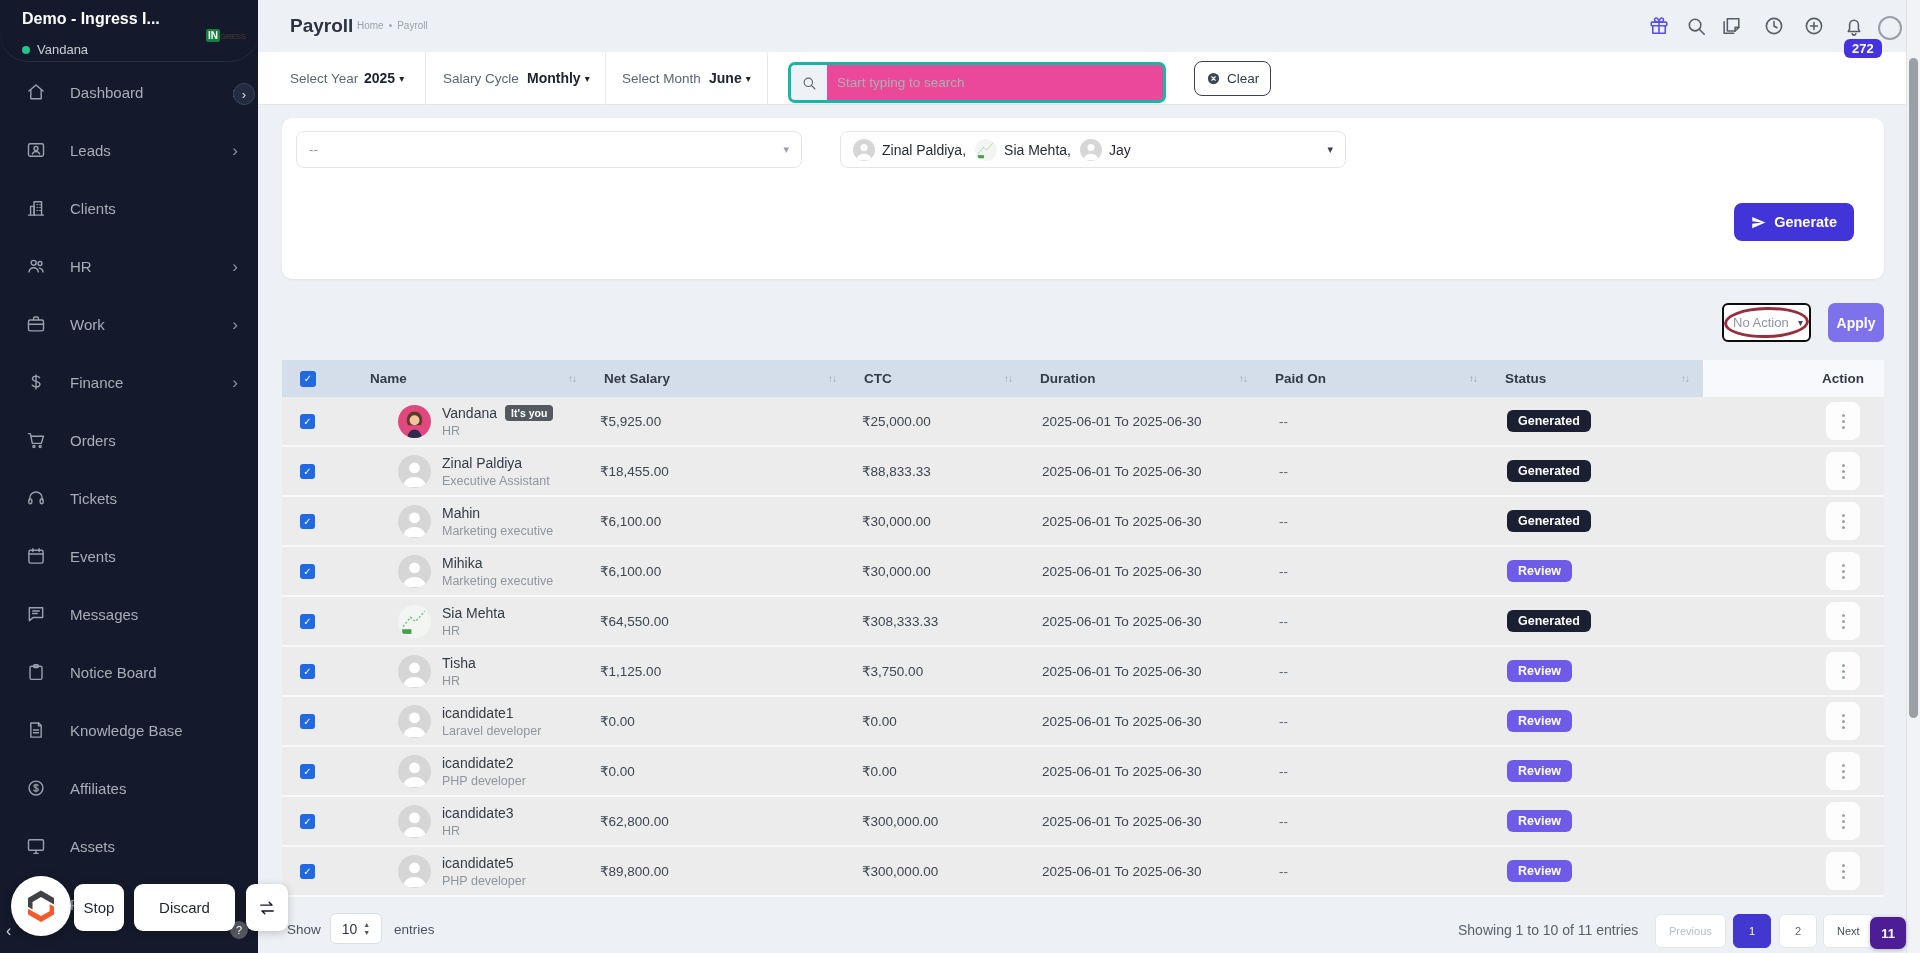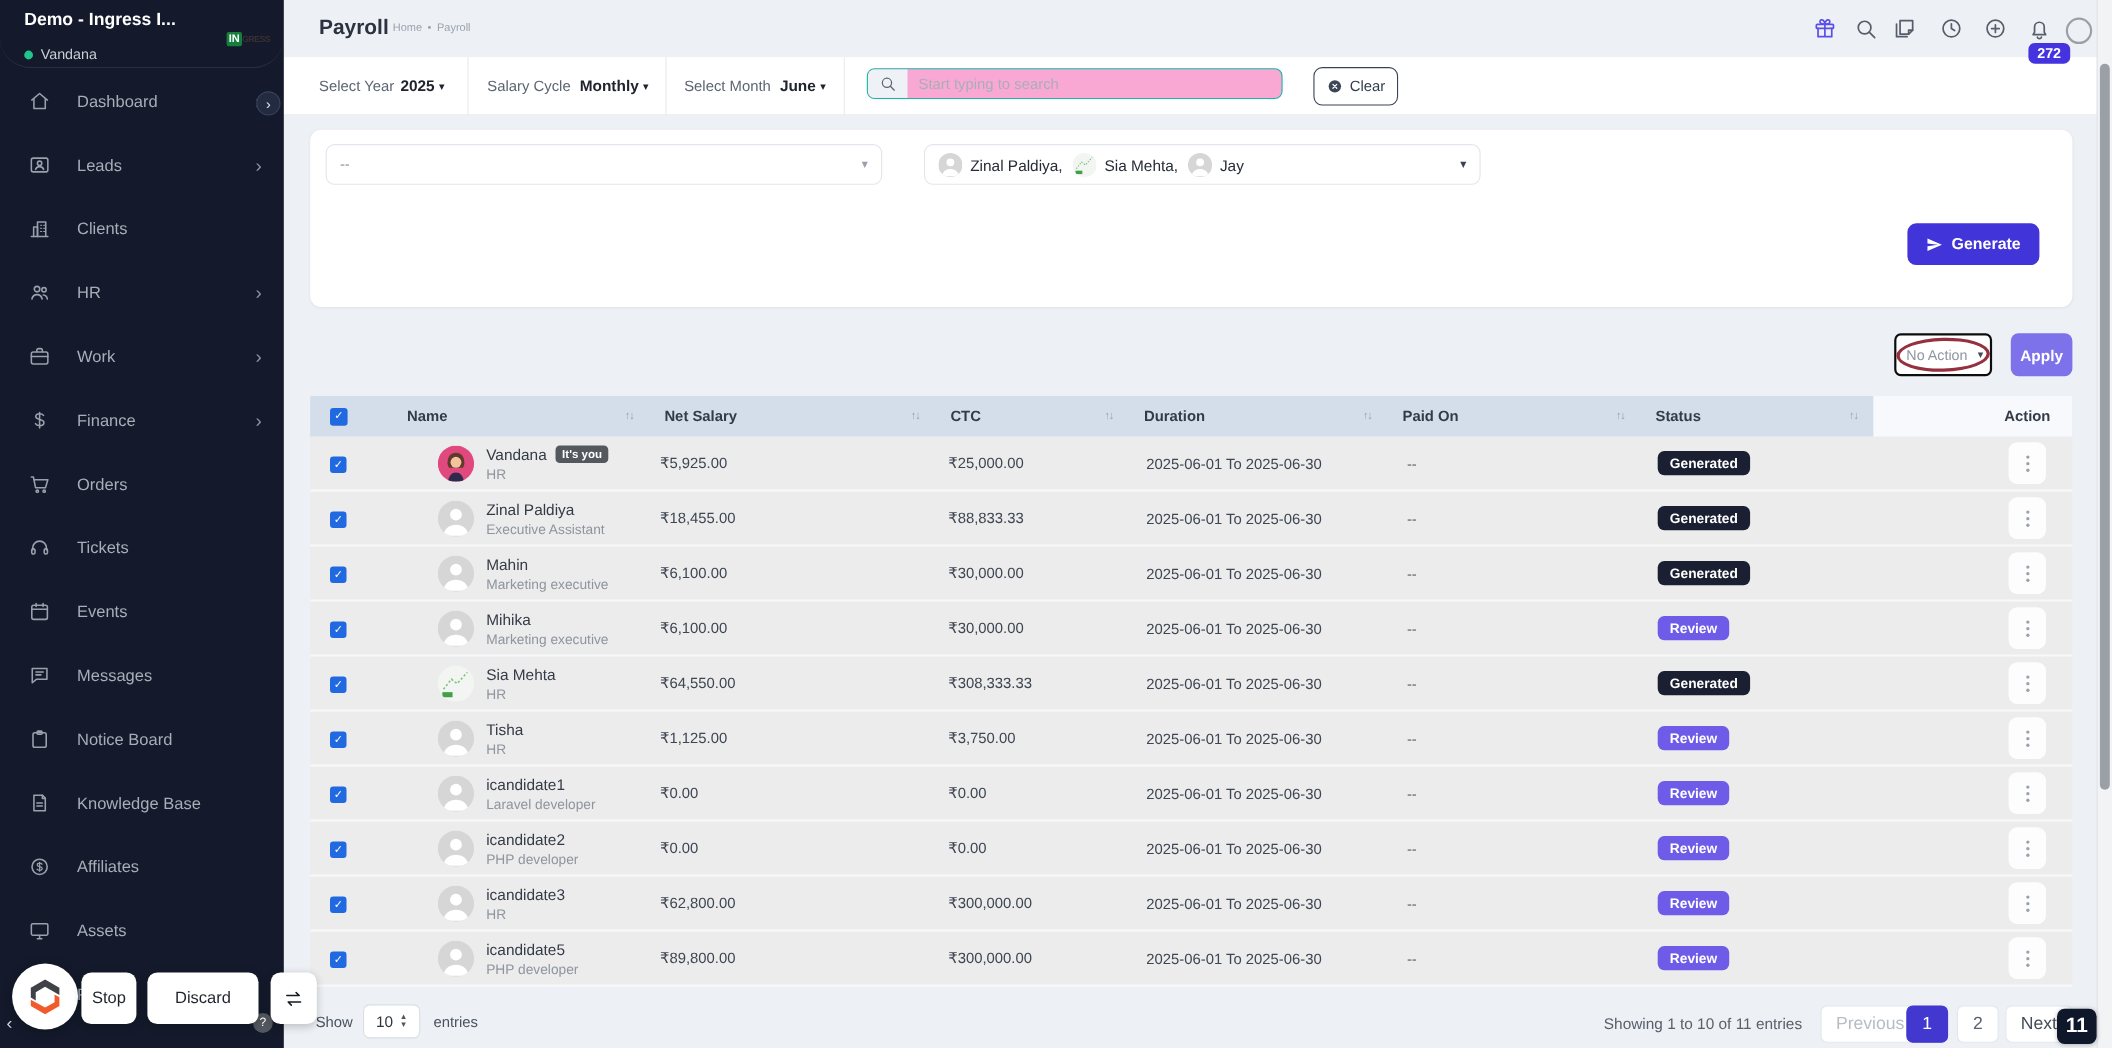--- a/index.html
+++ b/index.html
@@ -33,21 +33,21 @@
   .tico.gift { color:#5b4fe9; }
   .notif-badge { position:absolute; left:1586px; top:11px; background:var(--badge,#4433df); color:#fff; font-size:13px; font-weight:700; padding:2px 8px; border-radius:6px; z-index:3;margin-top:28px; }
   .partial-circle { position:absolute; left:1620px; top:16px; width:24px; height:24px; border:2px solid #9aa0a8; border-radius:50%; }
 
   
   .filterbar { position:absolute; left:258px; top:52px; width:1662px; height:53px; background:#fff; border-bottom:1px solid #e4e7ec; }
   .flabel { position:absolute; top:19px; font-size:13.5px; color:#5d6573; }
   .fvalue { position:absolute; top:18px; font-size:14px; font-weight:700; color:#20242e; cursor:pointer; }
   .fvalue .car { font-size:10px; color:#20242e; margin-left:4px; vertical-align:1px; }
   .vdiv { position:absolute; top:0; width:1px; height:53px; background:#e8eaee; }
-  .searchbox { position:absolute; left:530px; top:10px; width:378px; height:28px; border:1px solid #14b8a6; border-radius:7px; background:#f9a8d4; display:flex; align-items:center; overflow:hidden; }
+  .searchbox { position:absolute; left:530px; top:10px; width:378px; height:41px; border:3px solid #14b8a6; border-radius:7px; background:#ec4899; display:flex; align-items:center; overflow:hidden; }
   .searchbox .sic { width:36px; height:100%; background:#eef1f5; display:flex; align-items:center; justify-content:center; color:#5c6470; }
   .searchbox .sic svg { width:16px; height:16px; }
   .searchbox input { border:0; outline:0; flex:1; height:100%; padding:0 10px; font-size:13.5px; color:#333; font-family:inherit; background:transparent; }
   .searchbox input::placeholder { color:#a9aeb6; }
   .clear-btn { position:absolute; left:936px; top:9px; height:35px; padding:0 11px; background:#fff; border:1px solid #3a4355; border-radius:8px; display:flex; align-items:center; gap:6px; font-size:13.5px; color:#333c4e; cursor:pointer; font-family:inherit; }
   .clear-btn svg { width:15px; height:15px; }
 
   
   .gen-card { position:absolute; left:282px; top:118px; width:1602px; height:161px; background:#fff; border-radius:10px; box-shadow:0 1px 3px rgba(25,35,60,.06); }
   .sel { position:absolute; top:13px; height:37px; width:506px; border:1px solid #e2e6ec; border-radius:8px; background:#fff; display:flex; align-items:center; padding:0 12px; cursor:pointer; }
@@ -99,26 +99,26 @@
   .c-act { display:flex; justify-content:flex-end; padding-right:24px; }
   .kebab { width:34px; height:38px; background:#fdfdfd; border:0; border-radius:8px; display:flex; flex-direction:column; align-items:center; justify-content:center; gap:3px; cursor:pointer; }
   .kebab i { width:3px; height:3px; border-radius:50%; background:#9aa1ab; }
 
   
   .f-show { position:absolute; left:287px; top:922px; font-size:13.5px; color:#4a5260; }
   .f-sizebox { position:absolute; left:330px; top:913px; width:52px; height:31px; background:#fff; border:1px solid #d9dee6; border-radius:6px; display:flex; align-items:center; justify-content:center; gap:6px; font-size:14px; color:#30363f; cursor:pointer; }
   .f-sizebox .steppers { display:flex; flex-direction:column; font-size:7px; color:#555; line-height:1.1; }
   .f-entries { position:absolute; left:394px; top:922px; font-size:13.5px; color:#4a5260; }
   .f-info { position:absolute; left:1458px; top:922px; font-size:14px; color:#59606b; }
-  .pgbtn { position:absolute; top:914px; height:34px; background:#fff; border:1px solid #e3e6eb; border-radius:6px; font-size:16px; display:flex; align-items:center; justify-content:center; cursor:pointer; font-family:inherit; }
+  .pgbtn { position:absolute; top:914px; height:34px; background:#fff; border:1px solid #e3e6eb; border-radius:6px; font-size:11px; display:flex; align-items:center; justify-content:center; cursor:pointer; font-family:inherit; }
   .pg-prev { left:1655px; padding:0 13px; color:#b7bdc5; }
   .pg-num { width:38px; color:#5a6270; }
   .pg-num.active { background:var(--pgactive,#4237cf); border-color:var(--pgactive,#4237cf); color:#fff; }
   .pg-next { left:1823px; padding:0 13px; color:#454d59; }
-  .count-badge { position:absolute; left:1870px; top:917px; width:36px; height:32px; background:#0f172a; color:#fff; border-radius:7px; font-size:19px; font-weight:700; display:flex; align-items:center; justify-content:center; z-index:6; box-shadow:0 1px 4px rgba(0,0,0,.25); }
+  .count-badge { position:absolute; left:1870px; top:917px; width:36px; height:32px; background:#4c1d95; color:#fff; border-radius:7px; font-size:13px; font-weight:700; display:flex; align-items:center; justify-content:center; z-index:6; box-shadow:0 1px 4px rgba(0,0,0,.25); }
 
   
   .pg-scrollbar { position:absolute; right:0; top:0; width:14px; height:953px; background:#f2f3f5; border-left:1px solid #e0e2e6; z-index:4; }
   .pg-thumb { position:absolute; left:2px; top:58px; width:9px; height:660px; background:#9ba0a7; border-radius:5px; }
 
   
   .float-logo { position:absolute; left:11px; top:876px; width:60px; height:60px; background:#fff; border-radius:50%; box-shadow:0 2px 10px rgba(0,0,0,.25); display:flex; align-items:center; justify-content:center; z-index:8; }
   .float-logo svg { width:36px; height:36px; }
   .fbtn { position:absolute; top:884px; height:47px; background:#fff; border:0; border-radius:9px; box-shadow:0 2px 8px rgba(0,0,0,.2); font-size:15px; color:#1f242c; cursor:pointer; z-index:8; font-family:Liberation Sans, sans-serif; }
   .fb-stop { left:74px; width:50px; }

